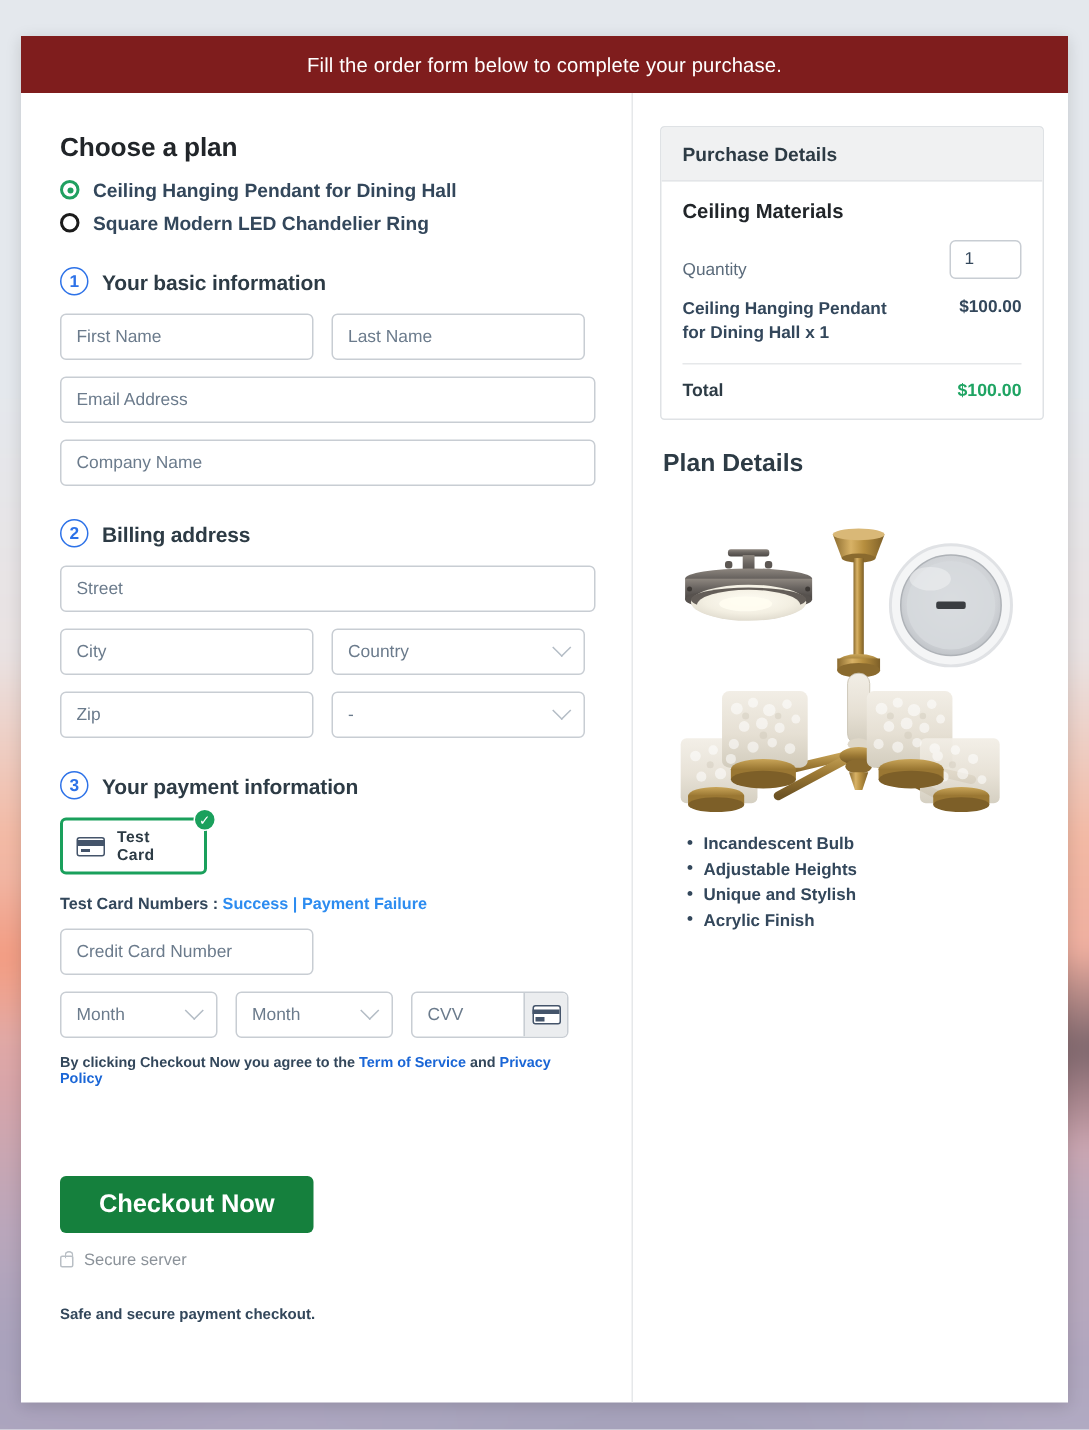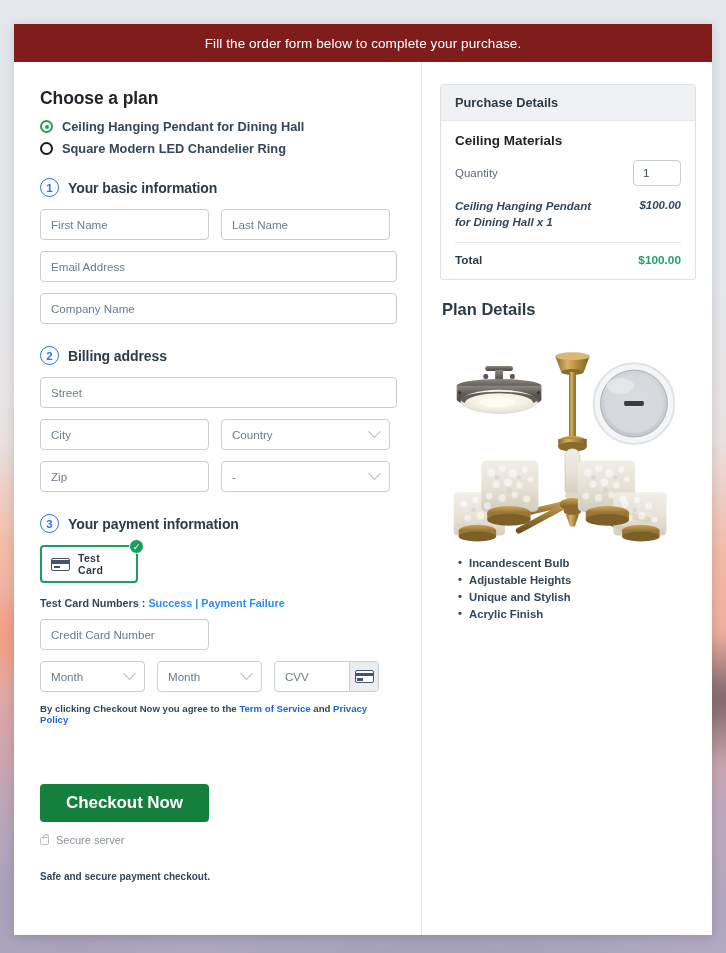--- a/index.html
+++ b/index.html
@@ -287,39 +287,38 @@
   #purchase-head {
     background: #f0f1f2;
     padding: 10px 14px;
     font-size: 12.8px;
     font-weight: 700;
     color: #2d3b45;
     border-bottom: 1px solid #e3e5e8;
   }
   #purchase-body { padding: 12px 14px 12px 14px; }
   .mat-title { font-size: 13.5px; font-weight: 700; color: #212529; margin-bottom: 12px; }
-  .qty-row { display: flex; align-items: center; justify-content: space-between; margin-bottom: 13px; }
+  .qty-row { display: flex; align-items: flex-end; justify-content: space-between; margin-bottom: 13px; }
   .qty-label { font-size: 11.5px; color: #5b6b7b; }
   .qty-input {
     width: 48px; height: 26px;
     border: 1px solid #c8cdd3;
     border-radius: 4px;
     display: flex; align-items: center;
     padding-left: 9px;
     font-size: 11.5px; color: #33475b;
   }
   .line-row {
     display: flex; justify-content: space-between;
     align-items: flex-start; gap: 24px;
     font-size: 11.5px;
     font-weight: 600;
     color: #33475b;
     padding-bottom: 12px;
     border-bottom: 1px solid #e6e8ea;
-    font-style: italic;
   }
   .line-name { line-height: 1.35; max-width: 150px; }
   .line-price { white-space: nowrap; }
   .total-row {
     display: flex; justify-content: space-between;
     padding-top: 10px;
     font-size: 11.8px;
     font-weight: 700;
     color: #2d3b45;
   }

